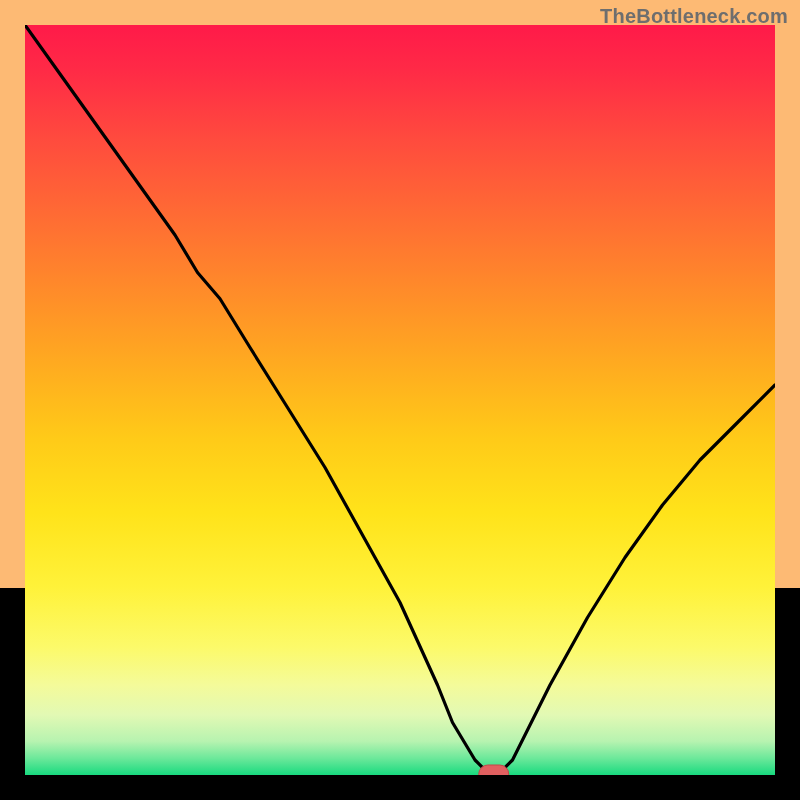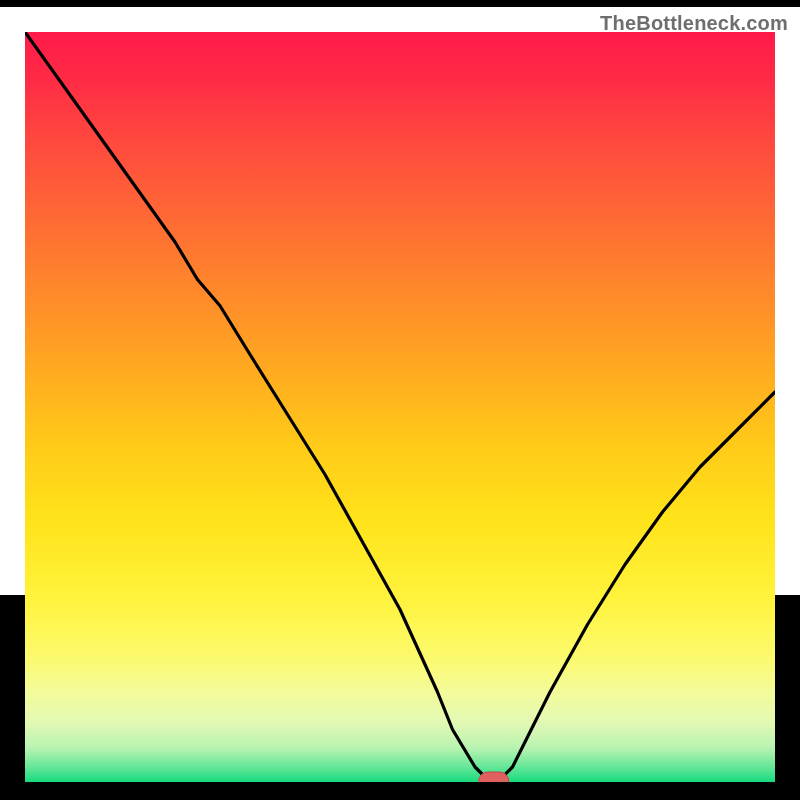--- a/index.html
+++ b/index.html
@@ -7,23 +7,22 @@
     padding: 0;
     width: 800px;
     height: 800px;
     overflow: hidden;
     background: #000;
     font-family: Arial, Helvetica, sans-serif;
   }
   .frame {
     width: 800px;
     height: 588px;
-    background: #ffffff;
+    background: #fdba74;
     position: relative;
-    margin-top: 7px;
   }
   .plot {
     position: absolute;
     left: 25px;
     top: 25px;
     width: 750px;
     height: 750px;
   }
   .watermark {
     position: absolute;

